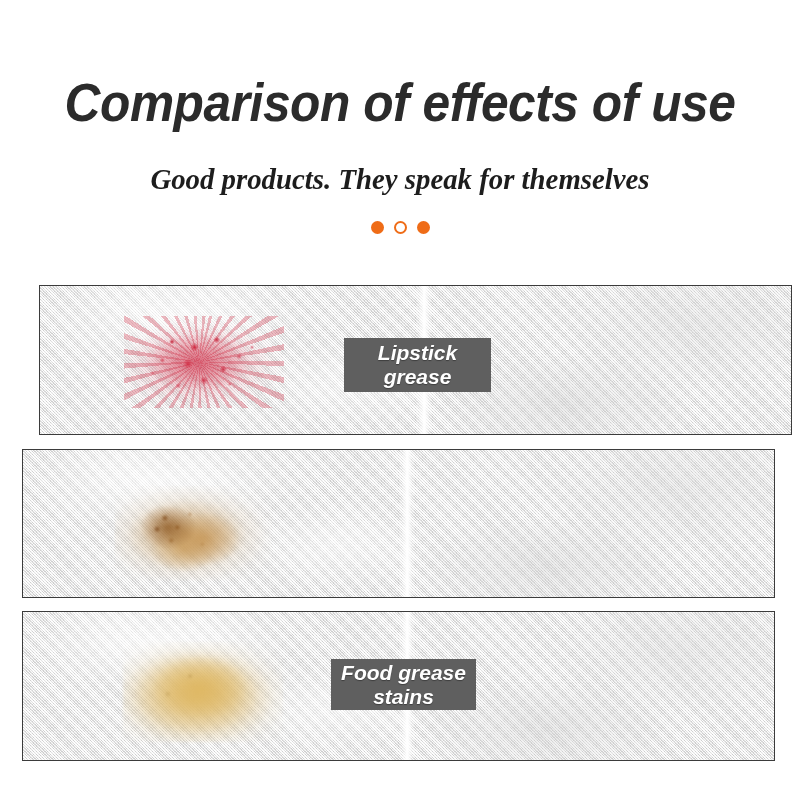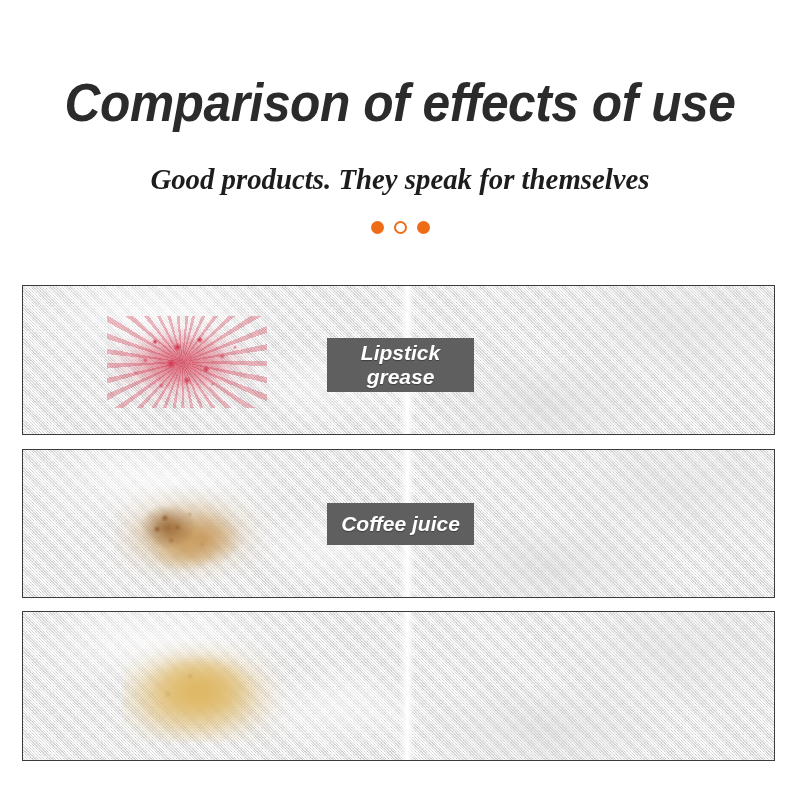--- a/index.html
+++ b/index.html
@@ -69,21 +69,21 @@
 
   
   .panel {
     position:absolute;
     left:22px;
     width:753px;
     border:1px solid #3b3b3b;
     overflow:hidden;
     background:#f2f2f2;
   }
-  .panel-1 { top:285px; height:150px; }
+  .panel-1 { top:285px; height:150px;margin-left:17px; }
   .panel-2 { top:449px; height:149px; }
   .panel-3 { top:611px; height:150px; }
 
   
   .fabric {
     position:absolute; inset:0;
     background-color:#ececec;
     background-image:
       repeating-linear-gradient(45deg,
         rgba(255,255,255,0.85) 0px, rgba(255,255,255,0.85) 1px,
@@ -235,24 +235,25 @@
     <div class="label-chip chip-1">
       <span class="chip-line">Lipstick</span>
       <span class="chip-line">grease</span>
     </div>
   </div>
 
   <div class="panel panel-2">
     <div class="fabric"></div>
     <div class="stain stain-coffee"></div>
     <div class="seam"></div>
-    <div class="label-chip chip-2">
-      <span class="chip-line">Coffee juice</span>
-    </div>
   </div>
 
   <div class="panel panel-3">
     <div class="fabric"></div>
     <div class="stain stain-grease"></div>
     <div class="seam"></div>
+    <div class="label-chip chip-3">
+      <span class="chip-line">Food grease</span>
+      <span class="chip-line">stains</span>
+    </div>
   </div>
 
 </div>
 
 </body></html>

